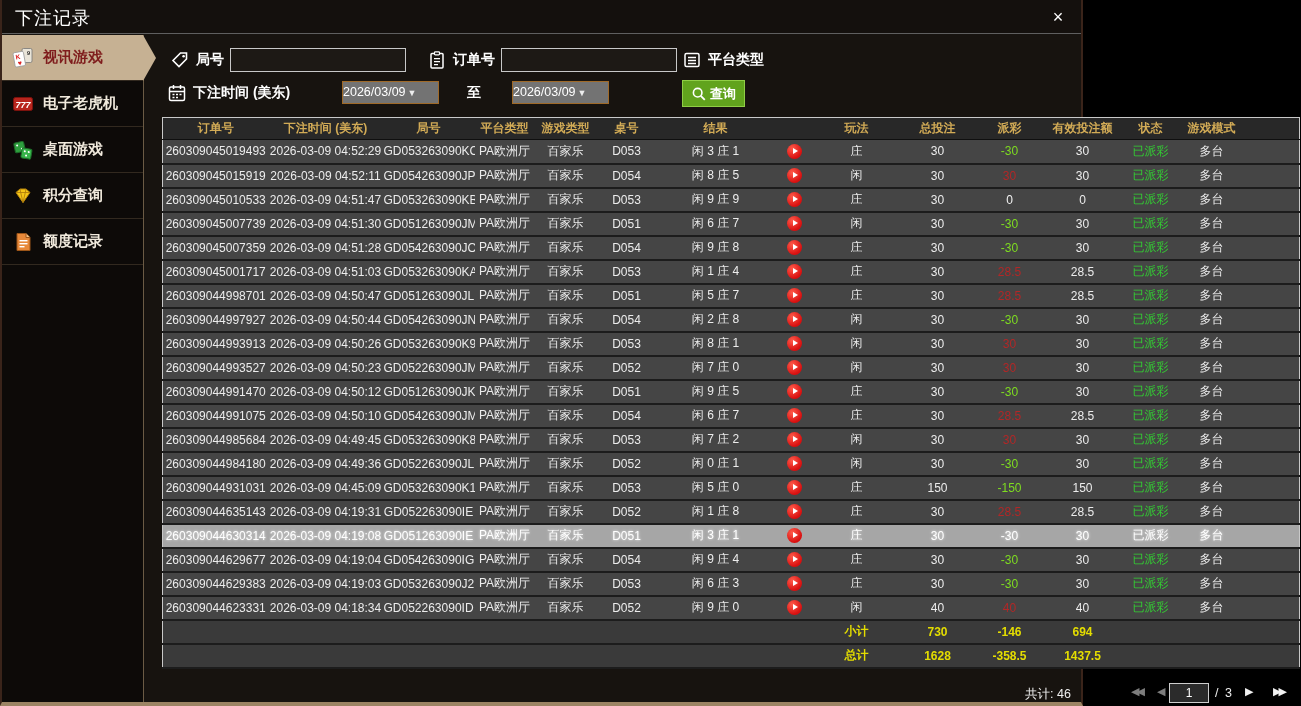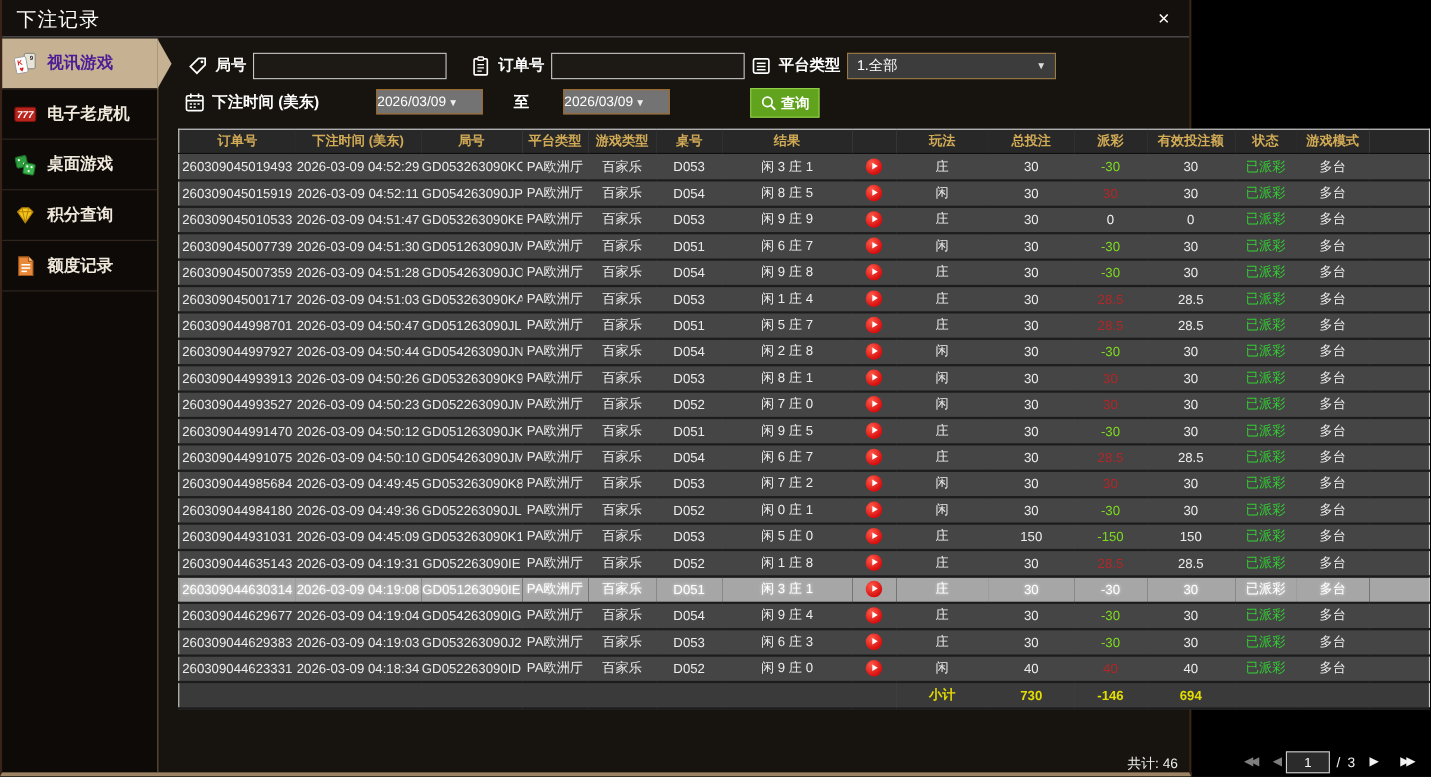--- a/index.html
+++ b/index.html
@@ -15,21 +15,21 @@
   .close-btn { position:absolute; right:12px; top:7px; width:22px; height:22px; color:#fff;
                font-size:18px; line-height:20px; text-align:center; cursor:pointer; }
   
   .sidebar { position:absolute; top:35px; left:0; bottom:0; width:142px; background:#0d0a08;
              border-right:1px solid #6b5b45; z-index:3; }
   .sidebar-item { position:relative; height:46px; display:flex; align-items:center; gap:9px;
                   padding-left:10px; border-bottom:1px solid #32291f; color:#f0e9dc;
                   font-weight:bold; font-size:15px; cursor:pointer; }
   .sidebar-item .icon { width:22px; height:22px; flex:0 0 22px; }
   .sidebar-item .icon svg { width:22px; height:22px; display:block; }
-  .sidebar-item.active { background:#c6b193; color:#4c1d95; }
+  .sidebar-item.active { background:#c6b193; color:#7f1d1d; }
   .sidebar-item.active::after { content:''; position:absolute; right:-13px; top:0;
                   border-left:13px solid #c6b193; border-top:23px solid transparent;
                   border-bottom:23px solid transparent; }
   
   .content { position:absolute; top:35px; left:143px; right:0; bottom:0; background:#17130f; }
   .fgroup { position:absolute; display:flex; align-items:center; gap:6px; height:26px; }
   .flabel { color:#fff; font-size:14px; font-weight:bold; white-space:nowrap; }
   .ficon { width:20px; height:20px; } .ficon svg { width:20px; height:20px; display:block; }
   .finput { width:176px; height:24px; background:#1d1915; border:1px solid #c8c8c8;
             color:#eee; font-size:13px; padding:0 5px; outline:none; }
@@ -172,24 +172,20 @@
     </div>
 
     <div class="fgroup" style="left:537px; top:12px;">
       <span class="ficon">
         <svg viewBox="0 0 20 20">
             <rect x="3" y="3.5" width="14" height="13" rx="1.5" fill="none" stroke="#fff" stroke-width="1.5"></rect>
             <path d="M6 7.5 h8 M6 10.5 h8 M6 13.5 h8" stroke="#fff" stroke-width="1.4"></path>
           </svg>
       </span>
       <span class="flabel">平台类型</span>
-      <div class="fselect">
-        <span>1.全部</span>
-        <span class="arr">▼</span>
-      </div>
     </div>
 
     <div class="fgroup" style="left:22px; top:45px;">
       <span class="ficon">
         <svg viewBox="0 0 20 20">
             <rect x="2.5" y="4" width="15" height="13.5" rx="1.5" fill="none" stroke="#fff" stroke-width="1.5"></rect>
             <path d="M6.5 2 v4 M13.5 2 v4 M2.5 8.5 h15" stroke="#fff" stroke-width="1.5"></path>
             <path d="M5.5 11.5 h2 M9 11.5 h2 M12.5 11.5 h2 M5.5 14.5 h2 M9 14.5 h2" stroke="#fff" stroke-width="1.3"></path>
           </svg>
       </span>
@@ -591,20 +587,28 @@
             <td></td>
           </tr>
           <tr class="summary">
             <td colspan="8"></td>
             <td>小计</td>
             <td>730</td>
             <td>-146</td>
             <td>694</td>
             <td colspan="3"></td>
           </tr>
+          <tr class="summary">
+            <td colspan="8"></td>
+            <td>总计</td>
+            <td>1628</td>
+            <td>-358.5</td>
+            <td>1437.5</td>
+            <td colspan="3"></td>
+          </tr>
         </tbody>
     </table>
 
     <div class="footer">
       <span class="abs" style="left:712px;margin-top:24px;">每页显示: 20</span>
       <span class="abs" style="left:880px;">共计: 46</span>
       <span class="pg-arrow dim" style="left:986px;">◀◀</span>
       <span class="pg-arrow dim" style="left:1012px;">◀</span>
       <input class="page-input" style="left: 1024px;" value="1">
       <span class="abs" style="left:1070px;">/</span>

